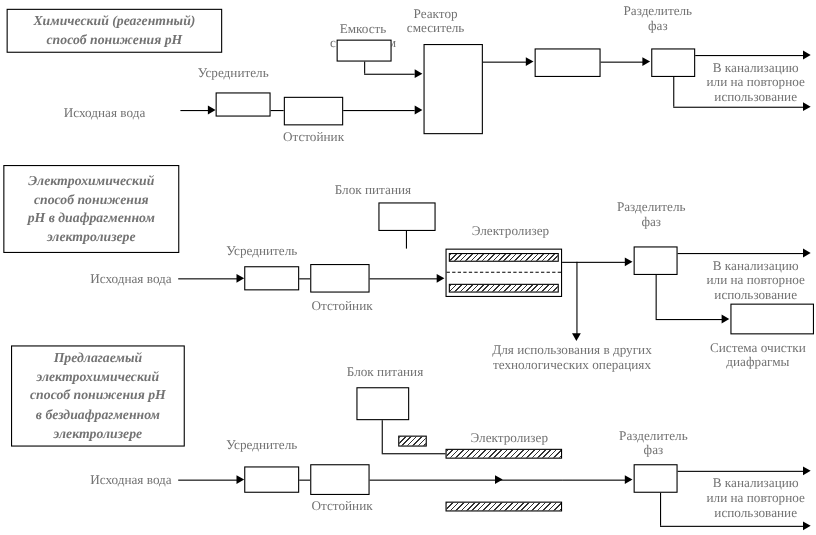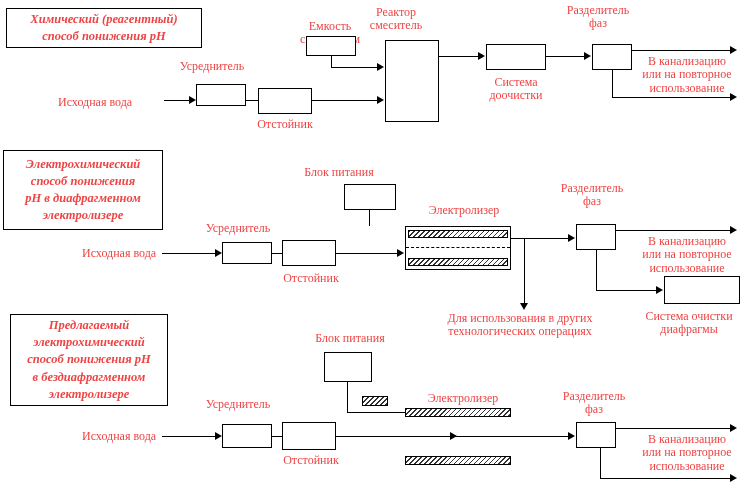--- a/index.html
+++ b/index.html
@@ -1,18 +1,18 @@
 <!DOCTYPE html>
 <html><head>
 <meta charset="utf-8">
 <style>
   html,body{margin:0;padding:0;background:#fff;}
   #canvas{
     position:relative;width:742px;height:486px;background:#fff;overflow:hidden;
-    font-family:"Liberation Serif", serif;color:#ef4444;
+    font-family:"Liberation Serif", serif;color:#737373;
   }
   .tb{ 
     position:absolute;border:1px solid #000;background:#fff;
     font:italic bold 12.5px "Liberation Serif", serif;
     display:flex;align-items:center;justify-content:center;text-align:center;
     white-space:pre-line;line-height:1.38;box-sizing:border-box;padding:1px 2px;
   }
   .bx{position:absolute;border:1px solid #000;background:#fff;box-sizing:border-box;}
   .lb{position:absolute;font:12px "Liberation Serif", serif;text-align:center;
       white-space:pre-line;line-height:1.12;}
@@ -56,22 +56,20 @@
   <div class="hl" style="left:246px;top:100px;width:12px"></div>
   <div class="bx" style="left:258px;top:88px;width:54px;height:26px"></div>
   <div class="lb" style="left:244px;top:118px;width:82px">Отстойник</div>
 
   <div class="hl" style="left:312px;top:100px;width:65px"></div>
   <div class="arr-r" style="left:377px;top:96px"></div>
 
   <div class="hl" style="left:439px;top:56px;width:40px"></div>
   <div class="arr-r" style="left:478px;top:52px"></div>
   <div class="bx" style="left:486px;top:44px;width:60px;height:26px"></div>
-  <div class="lb" style="left:466px;top:76px;width:100px">Система
-доочистки</div>
 
   <div class="hl" style="left:546px;top:56px;width:39px"></div>
   <div class="arr-r" style="left:584px;top:52px"></div>
   <div class="lb" style="left:554px;top:4px;width:88px">Разделитель
 фаз</div>
   <div class="bx" style="left:592px;top:44px;width:40px;height:26px"></div>
 
   <div class="hl" style="left:632px;top:50px;width:100px"></div>
   <div class="arr-r" style="left:730px;top:46px"></div>
   <div class="lb" style="left:634px;top:55px;width:106px">В канализацию

